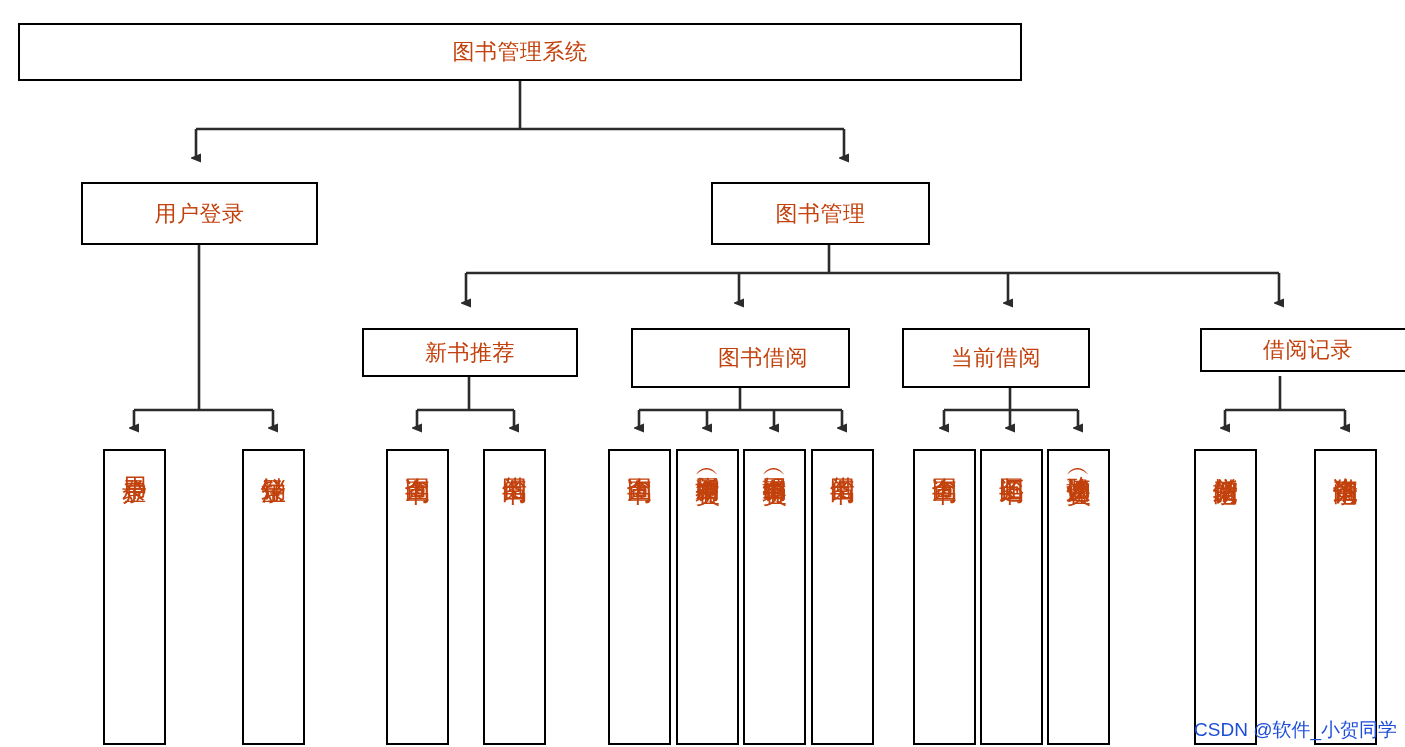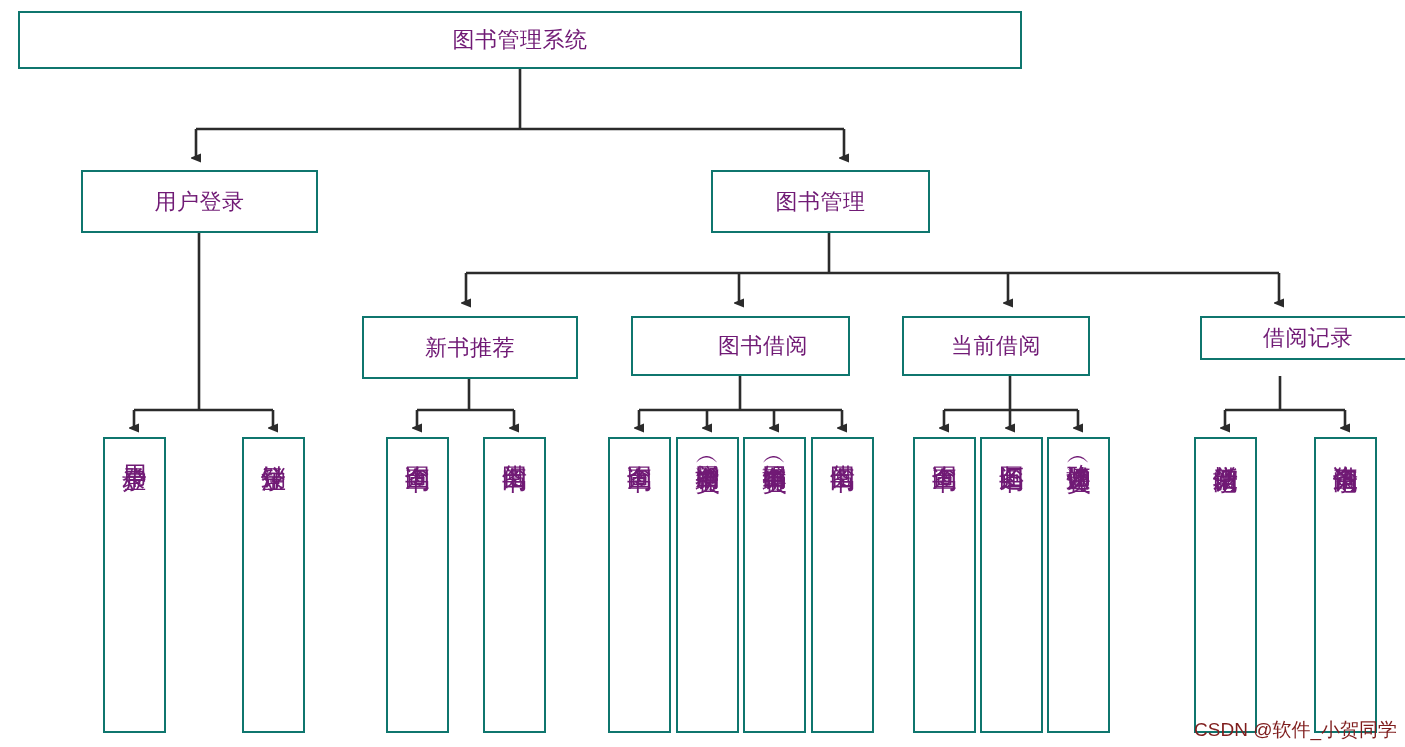--- a/index.html
+++ b/index.html
@@ -20,27 +20,28 @@
   #edges {
     position: absolute;
     left: 0;
     top: 0;
     width: 1405px;
     height: 747px;
   }
   .node {
     position: absolute;
     box-sizing: border-box;
-    border: 2px solid #0f766e;
+    border: 2px solid #000000;
     background: #ffffff;
-    color: #701a75;
+    color: #c2410c;
     display: flex;
     align-items: center;
     justify-content: center;
     z-index: 2;
+    margin-top: 12px;
   }
   .node .label {
     display: block;
     text-align: center;
     line-height: 1.0;
     letter-spacing: 0.5px;
   }
   .node.horiz .label {
     font-size: 22px;
   }
@@ -58,21 +59,21 @@
     white-space: nowrap;
   }
   .node.vert.compact .label {
     font-size: 24px;
   }
   .watermark {
     position: absolute;
     right: 8px;
     bottom: 4px;
     font-size: 19px;
-    color: #7f1d1d;
+    color: #1d4ed8;
     z-index: 5;
     white-space: nowrap;
     font-family: "Liberation Sans", "DejaVu Sans", sans-serif;
   }
 </style>
 </head>
 <body>
 
 <div id="canvas">
 
@@ -130,21 +131,21 @@
     <span class="label">图书管理系统</span>
   </div>
 
   <div class="node horiz" style="left:81px; top:170px; width:237px; height:63px;">
     <span class="label">用户登录</span>
   </div>
   <div class="node horiz" style="left:711px; top:170px; width:219px; height:63px;">
     <span class="label">图书管理</span>
   </div>
 
-  <div class="node horiz" style="left:362px; top:316px; width:216px; height:63px;">
+  <div class="node horiz" style="left:362px; top:316px; width:216px; height:49px;">
     <span class="label">新书推荐</span>
   </div>
   <div class="node horiz" style="left:631px; top:316px; width:219px; height:60px;padding-left:45px;">
     <span class="label">图书借阅</span>
   </div>
   <div class="node horiz" style="left:902px; top:316px; width:188px; height:60px;">
     <span class="label">当前借阅</span>
   </div>
   <div class="node horiz" style="left:1200px; top:316px; width:216px; height:44px;">
     <span class="label">借阅记录</span>

